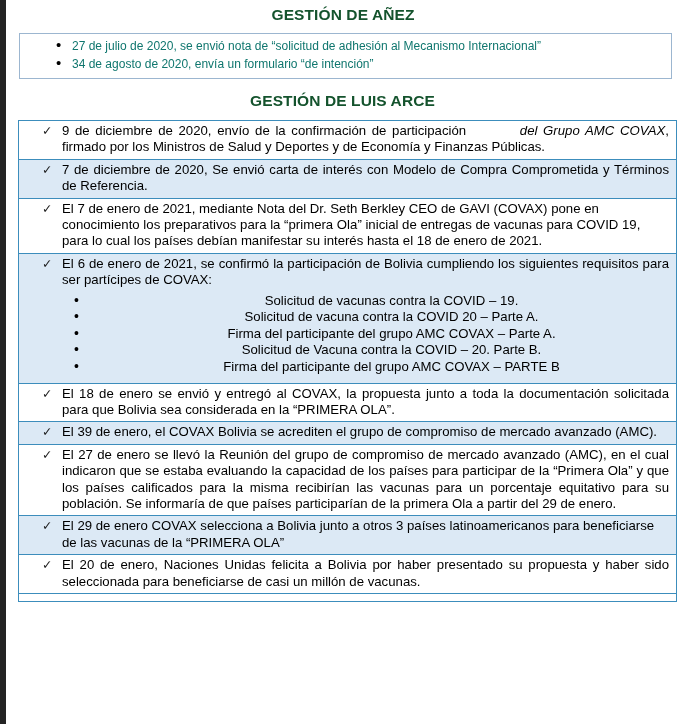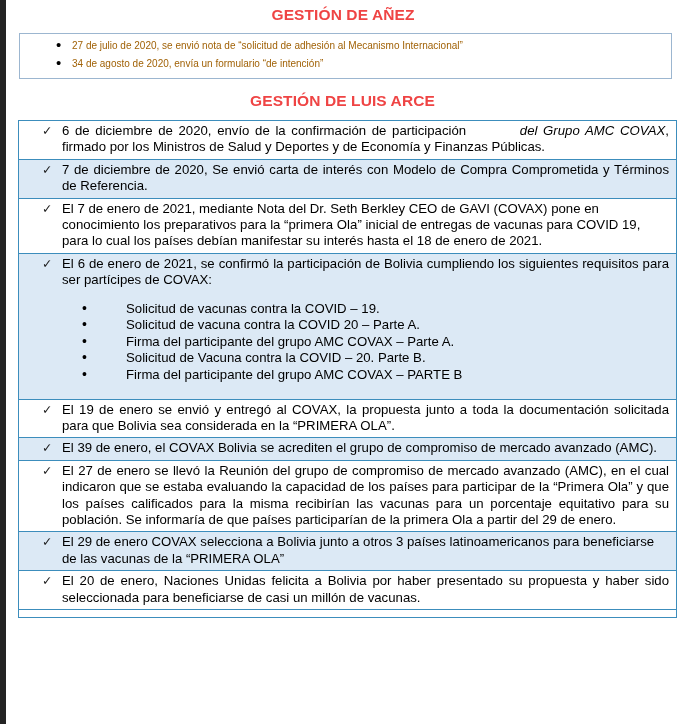--- a/index.html
+++ b/index.html
@@ -25,21 +25,21 @@
     z-index: 5;
   }
   #content {
     position: absolute;
     left: 6px; top: 0;
     width: 674px;
     height: 724px;
     padding: 0;
   }
   .section-heading {
-    color: #ef4444;
+    color: #14532d;
     font-weight: bold;
     font-size: 15.5px;
     text-align: center;
     letter-spacing: 0.1px;
   }
   #heading-anez { margin: 6px 0 9px 0; }
   #heading-arce { margin: 13px 1px 10px 0; }
 
   
   .table-anez {
@@ -50,22 +50,22 @@
     background: #ffffff;
   }
   .table-anez td { padding: 4px 6px 5px 6px; }
   ul.plain-bullets {
     margin: 0;
     padding-left: 30px;
     list-style: none;
   }
   ul.plain-bullets > li {
     position: relative;
-    font-size: 10px;
-    color: #a16207;
+    font-size: 12px;
+    color: #0f766e;
     line-height: 16.5px;
     padding: 0 0 1px 16px;
     white-space: nowrap;
   }
   ul.plain-bullets > li::before {
     content: "\2022";
     position: absolute;
     left: 0; top: -1px;
     font-size: 15px;
     color: #000000;
@@ -99,23 +99,24 @@
   .check-item > .check-mark {
     position: absolute;
     left: 16px;
     top: 0px;
     font-size: 12.5px;
     color: #1a1a1a;
   }
   .ital { font-style: italic; margin-left: 48px; }
 
   ul.sub-bullets {
-    margin: 12px;
+    margin: 4px;
     padding: 0;
     list-style: none;
+    text-align: center;
   }
   ul.sub-bullets > li {
     position: relative;
     padding-left: 88px;
     font-size: 13.2px;
     line-height: 16.6px;
     color: #000000;
     white-space: nowrap;
   }
   ul.sub-bullets > li::before {
@@ -156,21 +157,21 @@
     </table>
 
     <div class="section-heading" id="heading-arce">GESTIÓN DE LUIS ARCE</div>
 
     <table class="table-arce">
       <tbody>
 
         <tr class="row-white">
           <td>
             <div class="check-item">
-              <span class="check-mark">✓</span><span>6 de diciembre de 2020, envío de la confirmación de participación </span><span class="ital">del Grupo AMC COVAX</span><span>, firmado por los Ministros de Salud y Deportes y de Economía y Finanzas Públicas.</span>
+              <span class="check-mark">✓</span><span>9 de diciembre de 2020, envío de la confirmación de participación </span><span class="ital">del Grupo AMC COVAX</span><span>, firmado por los Ministros de Salud y Deportes y de Economía y Finanzas Públicas.</span>
             </div>
           </td>
         </tr>
 
         <tr class="row-blue">
           <td>
             <div class="check-item">
               <span class="check-mark">✓</span><span>7 de diciembre de 2020, Se envió carta de interés con Modelo de Compra Comprometida y Términos de Referencia.</span>
             </div>
           </td>
@@ -195,21 +196,21 @@
               <li>Firma del participante del grupo AMC COVAX – Parte A.</li>
               <li>Solicitud de Vacuna contra la COVID – 20. Parte B.</li>
               <li>Firma del participante del grupo AMC COVAX – PARTE B</li>
             </ul>
           </td>
         </tr>
 
         <tr class="row-white">
           <td>
             <div class="check-item">
-              <span class="check-mark">✓</span><span>El 19 de enero se envió y entregó al COVAX, la propuesta junto a toda la documentación solicitada para que Bolivia sea considerada en la “PRIMERA OLA”.</span>
+              <span class="check-mark">✓</span><span>El 18 de enero se envió y entregó al COVAX, la propuesta junto a toda la documentación solicitada para que Bolivia sea considerada en la “PRIMERA OLA”.</span>
             </div>
           </td>
         </tr>
 
         <tr class="row-blue">
           <td>
             <div class="check-item">
               <span class="check-mark">✓</span><span>El 39 de enero, el COVAX Bolivia se acrediten el grupo de compromiso de mercado avanzado (AMC).</span>
             </div>
           </td>

